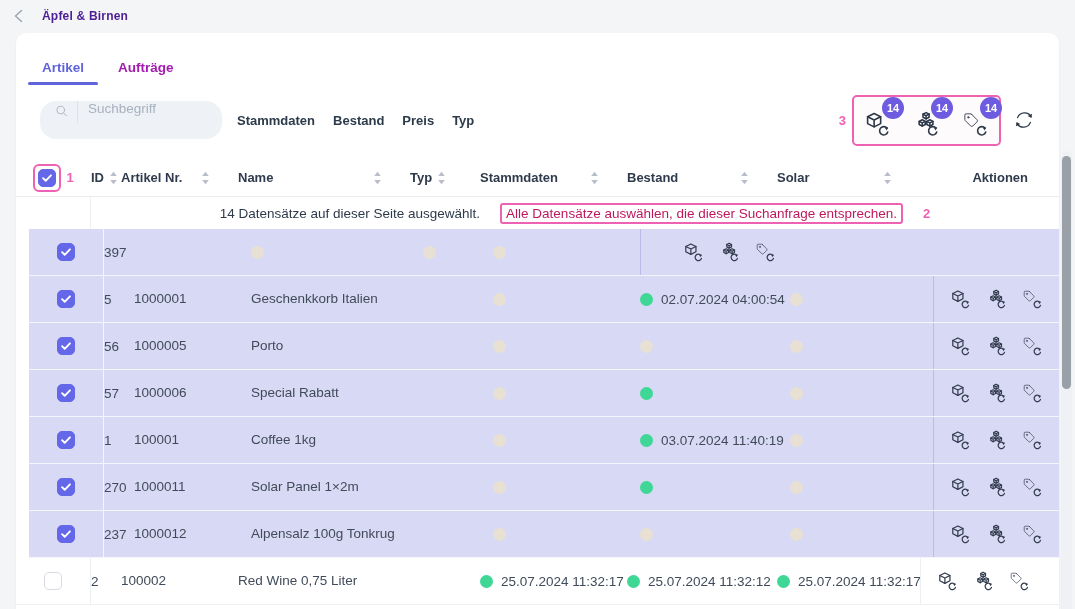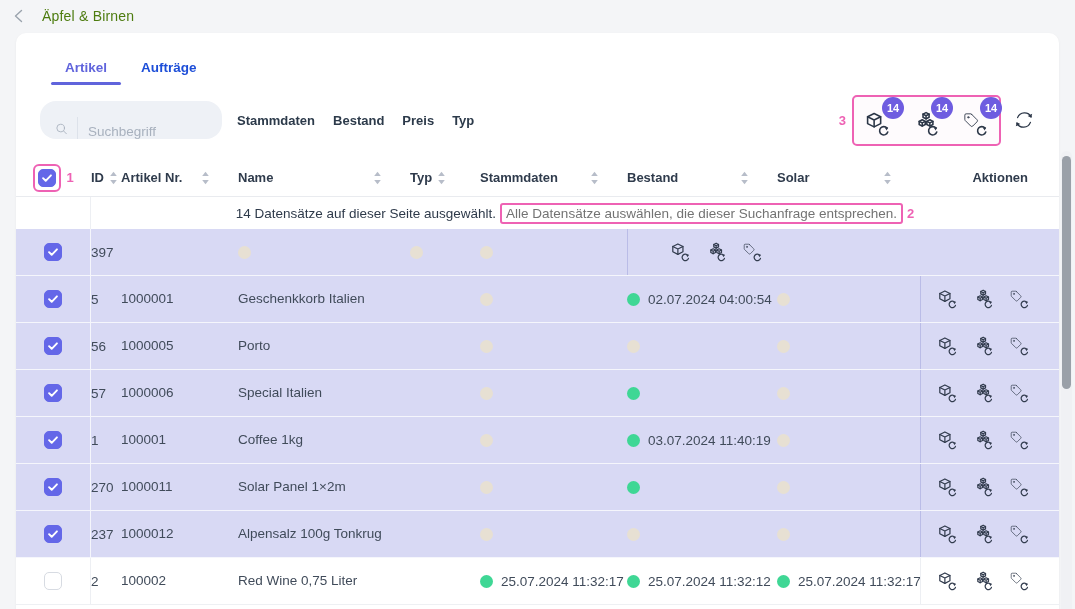--- a/index.html
+++ b/index.html
@@ -9,36 +9,36 @@
   }
   *{box-sizing:border-box;margin:0;padding:0;font-family:"Liberation Sans","DejaVu Sans",sans-serif;}
   html,body{width:1075px;height:609px;overflow:hidden;background:#f4f5f7;}
   button{background:none;border:none;cursor:pointer;color:inherit;}
   svg{display:block;}
   .ic{stroke:currentColor;fill:none;stroke-width:1.4;stroke-linecap:round;stroke-linejoin:round;}
 
   
   .topbar{display:flex;align-items:center;gap:14px;height:32px;padding-left:10px;}
   .back{color:#9aa3ad;width:18px;height:18px;}
-  .title{font-size:14px;font-weight:400;color:#4d7c0f;letter-spacing:.2px;}
+  .title{font-size:12px;font-weight:700;color:#4c1d95;letter-spacing:.2px;}
 
   
   .card{position:absolute;left:16px;top:33px;width:1043px;height:640px;background:#fff;
         border-radius:10px;box-shadow:0 1px 3px rgba(16,24,40,.05);}
 
   
   .tabs{display:flex;gap:30px;padding:21px 24px 0;}
-  .tab{font-size:13.5px;font-weight:700;color:#1d4ed8;padding:6px 2px 10px;position:relative;}
-  .tab.active{color:var(--accent);margin-left:23px;}
+  .tab{font-size:13.5px;font-weight:700;color:#a21caf;padding:6px 2px 10px;position:relative;}
+  .tab.active{color:var(--accent);}
   .tab.active::after{content:"";position:absolute;left:-12px;right:-12px;bottom:0;height:3px;
         background:var(--accent);border-radius:2px;}
 
   
   .toolbar{display:flex;align-items:center;margin-top:13px;padding:0 24px;height:44px;}
-  .search{display:flex;align-items:flex-end;width:182px;height:38px;background:#eef1f6;
+  .search{display:flex;align-items:flex-start;width:182px;height:38px;background:#eef1f6;
         border-radius:16px;padding:0 14px;color:var(--muted);}
   .search .divider{width:1px;height:22px;background:#dde2ea;margin:0 10px 0 8px;}
   .search input{border:none;background:transparent;outline:none;font-size:13.5px;width:120px;color:#333;}
   .search input::placeholder{color:var(--muted);}
   .filters{display:flex;gap:18px;margin-left:15px;}
   .filters button{font-size:13px;font-weight:600;color:#2c3a4a;}
   .tb-right{display:flex;align-items:center;margin-left:auto;}
   .ann-num{color:var(--pink);font-weight:700;font-size:13px;}
   .ann-box3{display:flex;align-items:flex-end;gap:22px;border:2px solid var(--pink);
         border-radius:5px;padding:14px 10px 6px 10px;margin-left:6px;background:rgba(252,231,243,.18);}
@@ -59,26 +59,26 @@
   .cell-check{display:flex;align-items:center;justify-content:center;gap:5px;align-self:stretch;}
   .h-actions{text-align:right;padding-right:16px;}
 
   .checkbox{width:18px;height:18px;border-radius:5px;border:1.5px solid #d7dbe2;background:#fff;
         display:inline-flex;align-items:center;justify-content:center;color:transparent;flex:none;}
   .checkbox.checked{background:#6467e8;border-color:#6467e8;color:#fff;}
   .cb-ann{display:inline-flex;border:2px solid var(--pink);border-radius:6px;padding:3px;}
 
   .banner{height:32px;display:grid;grid-template-columns:75px 1fr;align-items:center;font-size:13.5px;color:#2e3a4a;}
   .banner .bspacer{align-self:stretch;border-right:1px solid #edeff3;}
-  .banner .bcontent{display:flex;align-items:center;justify-content:center;gap:4px;white-space:nowrap;}
-  .banner a{color:#737373;text-decoration:none;}
+  .banner .bcontent{display:flex;align-items:center;justify-content:center;gap:20px;white-space:nowrap;}
+  .banner a{color:#be185d;text-decoration:none;}
   .link-ann{border:2px solid var(--pink);border-radius:3px;padding:1px 4px;}
 
   .brow{min-height:47px;font-size:13.5px;color:#404b5a;background:#fff;border-bottom:1px solid #eef0f3;}
-  .brow.selected{background:var(--rowsel);border-bottom:1px solid rgba(255,255,255,.75);}
+  .brow.selected{background:var(--rowsel);border-bottom:1px solid rgba(255,255,255,.75);margin-left:13px;}
   .brow .cell-check{border-right:1px solid #edeff3;}
   .brow.selected .cell-check{border-right:1px solid rgba(255,255,255,.75);}
   .c-artnr,.c-name{padding-right:16px;line-height:1.35;}
   .status{display:flex;align-items:center;gap:8px;white-space:nowrap;}
   .dot{width:13px;height:13px;border-radius:50%;flex:none;}
   .dot.pending{background:var(--pending);}
   .dot.ok{background:var(--ok);}
   .cell-actions{display:flex;justify-content:flex-end;gap:15px;padding-right:14px;align-self:stretch;
         align-items:center;border-left:1px solid #edeff3;}
   .brow.selected .cell-actions{border-left:1px solid rgba(150,152,215,.45);}
@@ -398,21 +398,21 @@
   <div class="trow brow selected">
     <div class="cell-check">
       <span class="checkbox checked">
         <svg width="14" height="14">
                 <use href="#i-check"></use>
               </svg>
       </span>
     </div>
     <div class="c-id">57</div>
     <div class="c-artnr">1000006</div>
-    <div class="c-name">Special Italien</div>
+    <div class="c-name">Special Rabatt</div>
     <div class="c-typ"></div>
     <div class="status">
             <span class="dot pending"></span>
             <span class="ts"></span>
           </div>
     <div class="status">
             <span class="dot ok"></span>
             <span class="ts"></span>
           </div>
     <div class="status">

